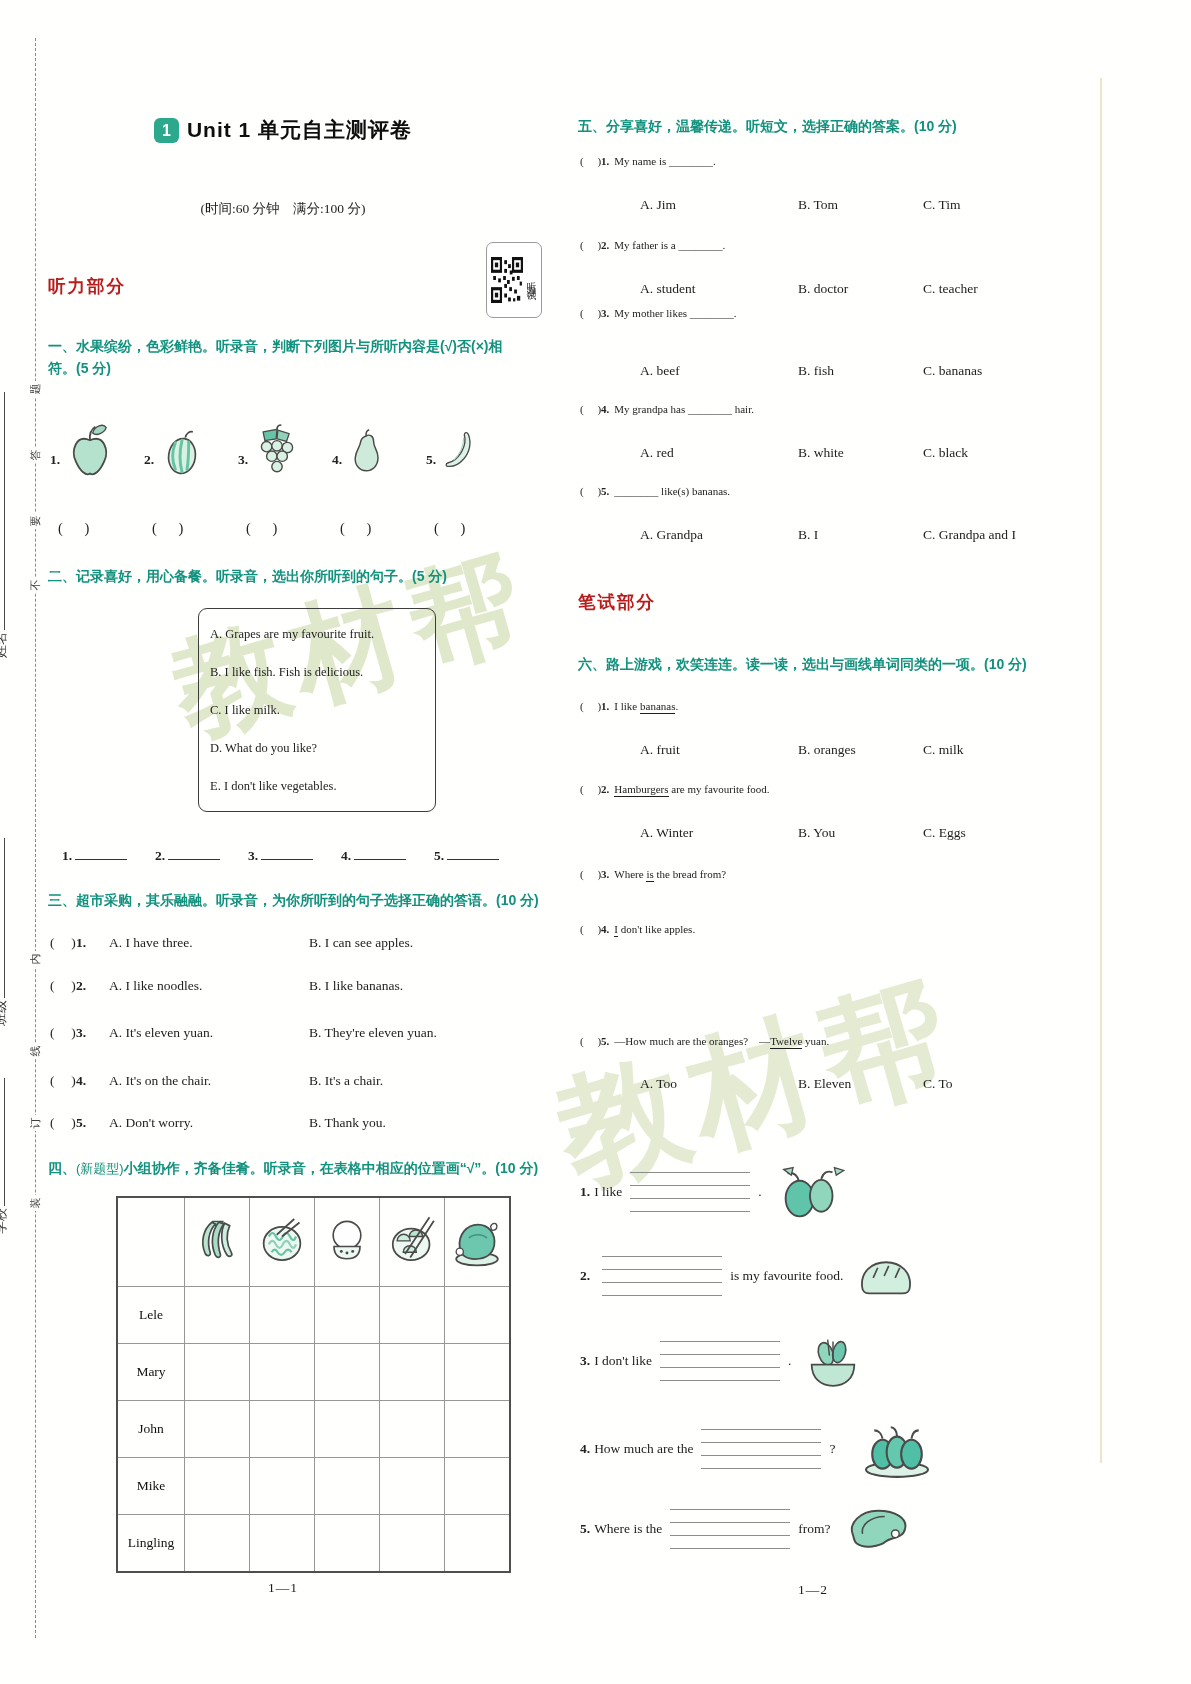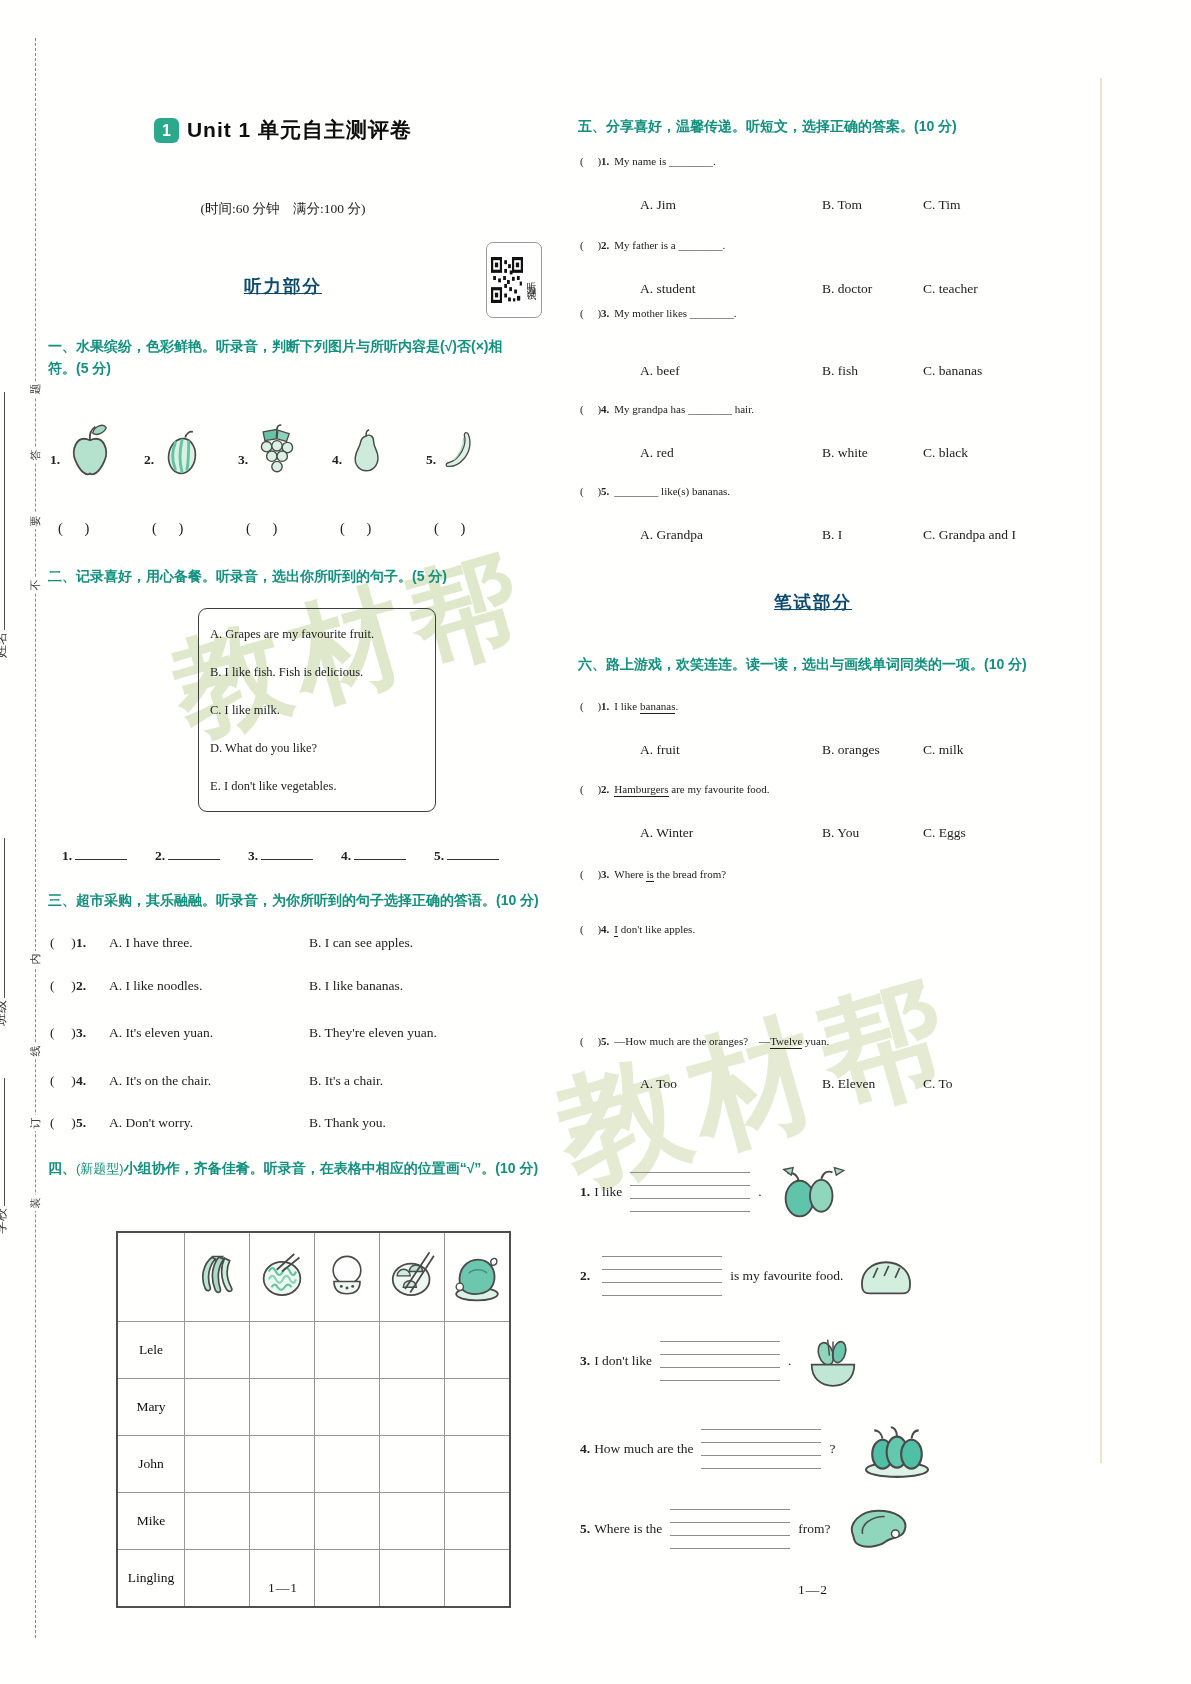--- a/index.html
+++ b/index.html
@@ -9,21 +9,21 @@
   .col-left{left:48px;width:470px;}
   .col-right{left:578px;width:470px;}
   .b{position:absolute;left:0;width:100%;}
 
   
   .title-row{display:flex;align-items:center;justify-content:center;gap:8px;}
   .badge{width:25px;height:25px;border-radius:6px;background:#2ca98c;color:#fff;
          font:bold 16px/25px "Liberation Sans",sans-serif;text-align:center;}
   .main-title{font:bold 21px "Liberation Sans",sans-serif;color:#0e0e0e;letter-spacing:1px;}
   .meta{text-align:center;font-size:13.5px;color:#1d1d1d;}
-  .part-hdr{text-align:center;font:bold 17.5px "Liberation Sans",sans-serif;color:#0c4a6e;letter-spacing:2px;text-decoration:underline;}
+  .part-hdr{text-align:left;font:bold 17.5px "Liberation Sans",sans-serif;color:#b91c1c;letter-spacing:2px;}
   .sec-title{font-family:"Liberation Sans",sans-serif;font-weight:bold;font-size:14px;color:#12917e;line-height:1.55;}
   .sec-tag{font-weight:normal;font-size:13px;}
   .nowrap{white-space:nowrap;}
 
   
   .fruit-row{display:flex;padding-left:2px;align-items:flex-end;}
   .fruit-item{width:94px;display:flex;align-items:flex-end;gap:3px;}
   .fnum{font-weight:bold;font-size:13.5px;padding-bottom:14px;}
   .paren-row{display:flex;padding-left:10px;}
   .paren-item{width:94px;font-size:14.5px;white-space:pre;}
@@ -39,21 +39,21 @@
 
   
   .paren{white-space:pre;}
   .qnum{font-weight:bold;margin-right:5px;}
   .qa-row{position:absolute;left:2px;width:100%;font-size:13.5px;}
   .qa-a{position:absolute;left:59px;top:0;}
   .qa-b{position:absolute;left:259px;top:0;}
   .q-stem{position:absolute;left:2px;width:100%;font-size:11px;}
   .opt-row{position:absolute;left:0;width:100%;height:19px;font-size:13.5px;}
   .o1{position:absolute;left:62px;}
-  .o2{position:absolute;left:244px;}
+  .o2{position:absolute;left:220px;}
   .o3{position:absolute;left:345px;}
   .ul{border-bottom:1.5px solid #1e1e1e;padding-bottom:1px;}
 
   
   .grid{border-collapse:collapse;border:2px solid #4f4f4f;}
   .grid td{border:1px solid #979797;}
   .name-cell{width:64px;height:54px;text-align:center;font-size:13.5px;color:#111;}
   .icon-cell{width:62px;height:86px;text-align:center;vertical-align:middle;}
   .corner-cell{width:64px;height:86px;}
   .check-cell{width:62px;height:54px;}
@@ -259,21 +259,21 @@
     <div class="qa-row" style="top:1115px;">
       <span class="paren">(     )</span><span class="qnum">5.</span>
       <span class="qa-a">A. Don't worry.</span>
       <span class="qa-b">B. Thank you.</span>
     </div>
 
     <div class="b sec-title nowrap" style="top:1158px;">
       <span>四、</span><span class="sec-tag">(新题型)</span><span>小组协作，齐备佳肴。听录音，在表格中相应的位置画“√”。(10 分)</span>
     </div>
 
-    <table class="grid" style="position:absolute;left:68px;top:1196px;margin-top:35px;">
+    <table class="grid" style="position:absolute;left:68px;top:1196px;">
       <tbody>
           <tr>
         <td class="corner-cell"></td>
         <td class="icon-cell">
           <svg width="54" height="66" viewBox="0 0 64 64">
             <path d="M27 10 h12 v5 h-12 z" fill="#9fd8bf" stroke="#4a4a4a" stroke-width="1.6"></path>
             <path d="M26 11 C16 19 12 34 18 48 C20 52 25 51 24 47 C20 35 22 22 30 13 Z" fill="#b9e4d0" stroke="#4a4a4a" stroke-width="2"></path>
             <path d="M34 11 C26 21 24 36 30 50 C32 54 37 53 36 49 C32 36 33 23 40 13 Z" fill="#a9dcc6" stroke="#4a4a4a" stroke-width="2"></path>
             <path d="M41 12 C36 22 36 38 44 50 C47 53 51 51 49 47 C43 36 43 24 47 15 Z" fill="#cdeedd" stroke="#4a4a4a" stroke-width="2"></path>
           </svg>

